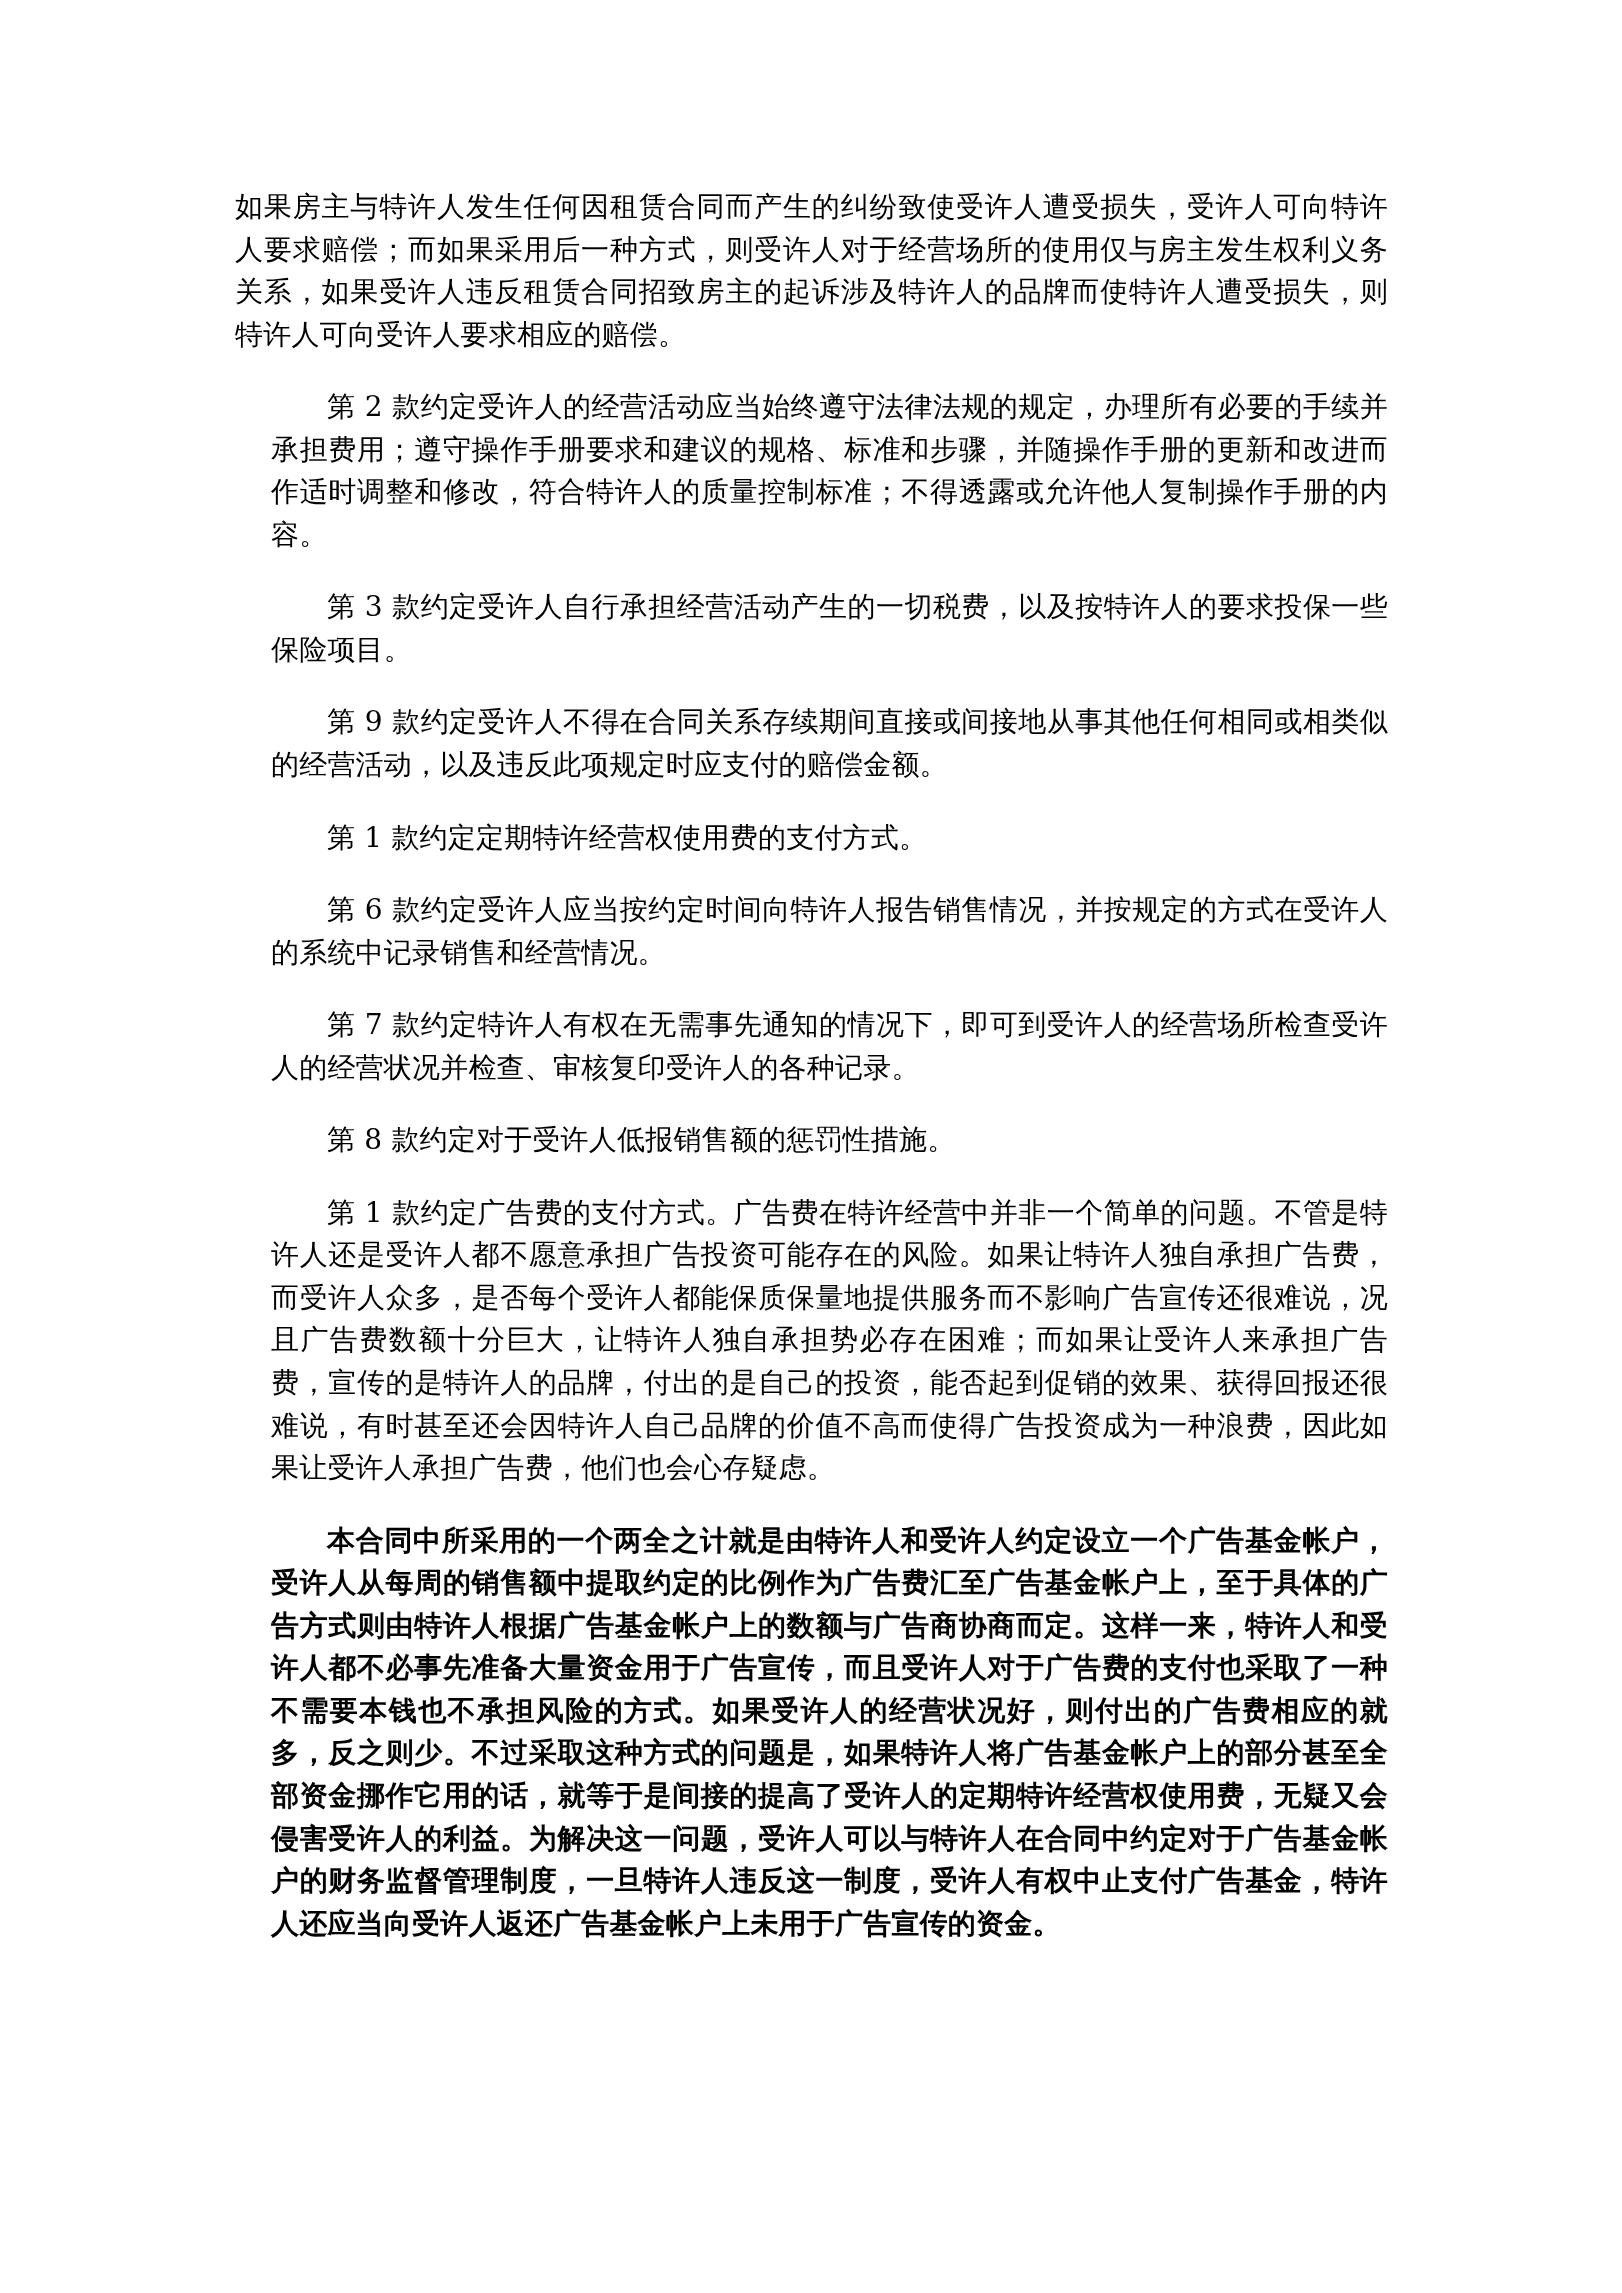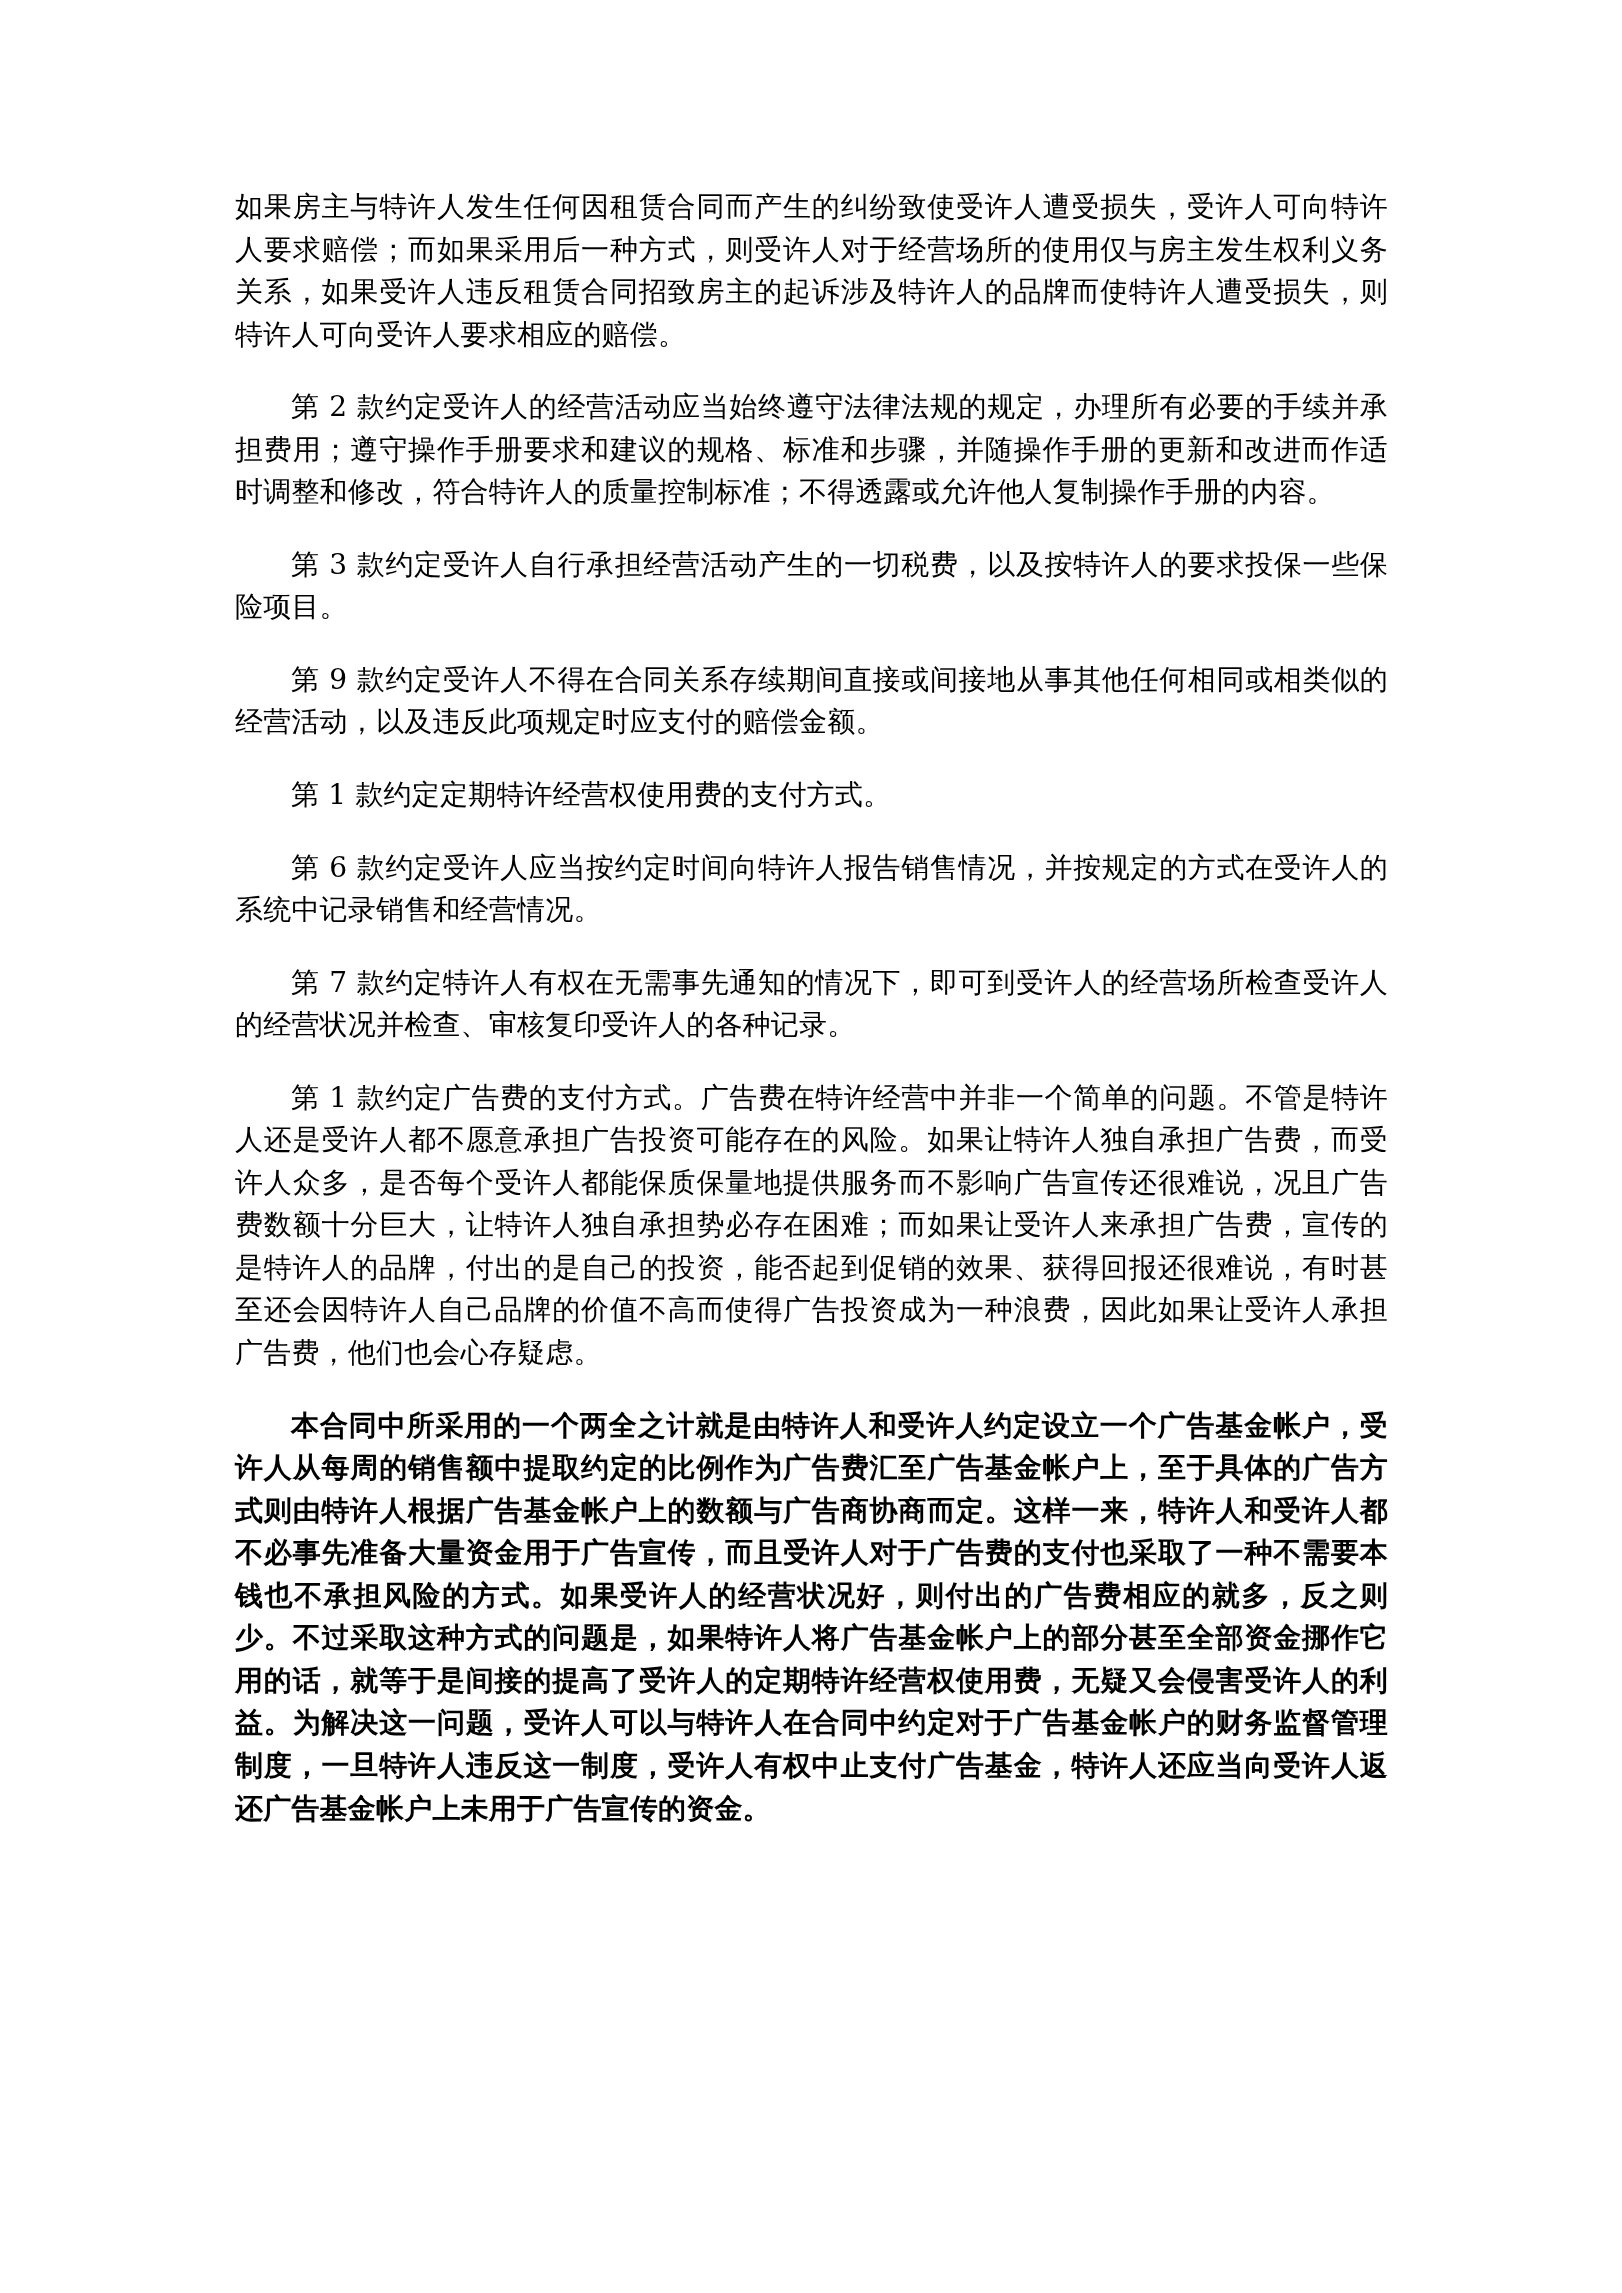--- a/index.html
+++ b/index.html
@@ -31,20 +31,21 @@
     font-size: 28px;
     line-height: 1.52;
     text-align: justify;
     text-justify: inter-ideograph;
     letter-spacing: 0.2px;
     word-break: break-all;
     white-space: pre-wrap;
   }
   p.para.indent {
     text-indent: 2em;
+    margin-left: 36px;
   }
   p.para:last-child {
     margin-bottom: 0;
     font-weight: bold;
   }
   .gap-large {
     margin-bottom: 44px;
   }
 </style>
 </head>
@@ -52,17 +53,18 @@
 
 <div class="page">
   <div class="content">
     <p class="para">如果房主与特许人发生任何因租赁合同而产生的纠纷致使受许人遭受损失，受许人可向特许人要求赔偿；而如果采用后一种方式，则受许人对于经营场所的使用仅与房主发生权利义务关系，如果受许人违反租赁合同招致房主的起诉涉及特许人的品牌而使特许人遭受损失，则特许人可向受许人要求相应的赔偿。</p>
     <p class="para indent">第 2 款约定受许人的经营活动应当始终遵守法律法规的规定，办理所有必要的手续并承担费用；遵守操作手册要求和建议的规格、标准和步骤，并随操作手册的更新和改进而作适时调整和修改，符合特许人的质量控制标准；不得透露或允许他人复制操作手册的内容。</p>
     <p class="para indent">第 3 款约定受许人自行承担经营活动产生的一切税费，以及按特许人的要求投保一些保险项目。</p>
     <p class="para indent">第 9 款约定受许人不得在合同关系存续期间直接或间接地从事其他任何相同或相类似的经营活动，以及违反此项规定时应支付的赔偿金额。</p>
     <p class="para indent">第 1 款约定定期特许经营权使用费的支付方式。</p>
     <p class="para indent">第 6 款约定受许人应当按约定时间向特许人报告销售情况，并按规定的方式在受许人的系统中记录销售和经营情况。</p>
     <p class="para indent">第 7 款约定特许人有权在无需事先通知的情况下，即可到受许人的经营场所检查受许人的经营状况并检查、审核复印受许人的各种记录。</p>
+    <p class="para indent">第 8 款约定对于受许人低报销售额的惩罚性措施。</p>
     <p class="para indent gap-large">第 1 款约定广告费的支付方式。广告费在特许经营中并非一个简单的问题。不管是特许人还是受许人都不愿意承担广告投资可能存在的风险。如果让特许人独自承担广告费，而受许人众多，是否每个受许人都能保质保量地提供服务而不影响广告宣传还很难说，况且广告费数额十分巨大，让特许人独自承担势必存在困难；而如果让受许人来承担广告费，宣传的是特许人的品牌，付出的是自己的投资，能否起到促销的效果、获得回报还很难说，有时甚至还会因特许人自己品牌的价值不高而使得广告投资成为一种浪费，因此如果让受许人承担广告费，他们也会心存疑虑。</p>
     <p class="para indent">本合同中所采用的一个两全之计就是由特许人和受许人约定设立一个广告基金帐户，受许人从每周的销售额中提取约定的比例作为广告费汇至广告基金帐户上，至于具体的广告方式则由特许人根据广告基金帐户上的数额与广告商协商而定。这样一来，特许人和受许人都不必事先准备大量资金用于广告宣传，而且受许人对于广告费的支付也采取了一种不需要本钱也不承担风险的方式。如果受许人的经营状况好，则付出的广告费相应的就多，反之则少。不过采取这种方式的问题是，如果特许人将广告基金帐户上的部分甚至全部资金挪作它用的话，就等于是间接的提高了受许人的定期特许经营权使用费，无疑又会侵害受许人的利益。为解决这一问题，受许人可以与特许人在合同中约定对于广告基金帐户的财务监督管理制度，一旦特许人违反这一制度，受许人有权中止支付广告基金，特许人还应当向受许人返还广告基金帐户上未用于广告宣传的资金。</p>
   </div>
 </div>
 
 
 </body></html>

